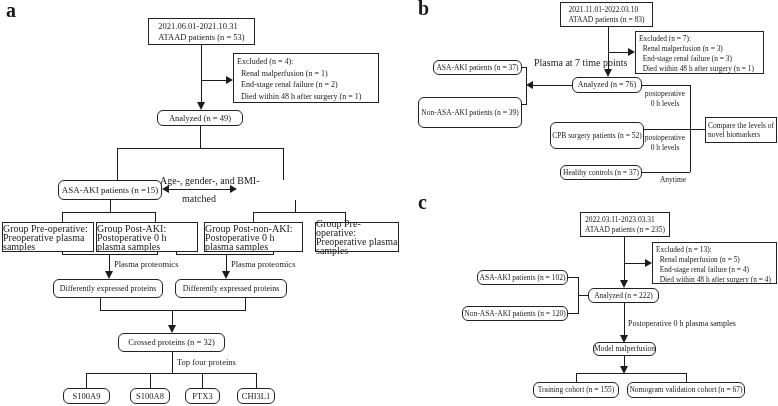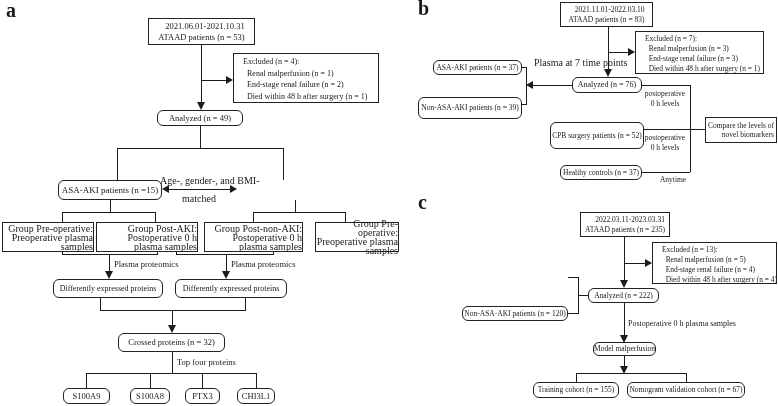--- a/index.html
+++ b/index.html
@@ -1,23 +1,23 @@
 <!DOCTYPE html>
 <html><head>
 <meta charset="utf-8">
 <style>
   html,body{margin:0;padding:0;background:#fff;}
   #fig{position:relative;width:778px;height:406px;background:#fff;overflow:hidden;
        font-family:"Liberation Serif","DejaVu Serif",serif;color:#1a1a1a;}
   .plabel{position:absolute;font-weight:bold;font-size:20px;line-height:20px;}
   .box{position:absolute;border:1px solid #222;background:#fff;display:flex;
-       align-items:center;justify-content:center;text-align:right;
+       align-items:center;justify-content:center;text-align:left;
        white-space:pre-wrap;box-sizing:border-box;}
   .one{white-space:nowrap;border-radius:6px;}
-  .excl{justify-content:flex-start;text-align:left;white-space:pre;padding:2px 9px;align-items:flex-start;}
+  .excl{justify-content:flex-start;text-align:left;white-space:pre;padding:2px 3px;align-items:flex-start;}
   .lbl{position:absolute;white-space:pre;}
   .lblc{text-align:center;}
   .ln{position:absolute;background:#1c1c1c;}
   .ah{position:absolute;width:0;height:0;}
   .ah-d{border-left:4px solid transparent;border-right:4px solid transparent;border-top:8px solid #1c1c1c;}
   .ah-r{border-top:4px solid transparent;border-bottom:4px solid transparent;border-left:7px solid #1c1c1c;}
   .ah-l{border-top:4px solid transparent;border-bottom:4px solid transparent;border-right:7px solid #1c1c1c;}
   .f85{font-size:8.5px;line-height:11px;}
   .f8{font-size:8px;line-height:10px;}
   .f75{font-size:7.5px;line-height:9.5px;}
@@ -116,21 +116,21 @@
   <div class="plabel" style="left:418px;top:-2px">b</div>
 
   <div class="box f75" style="left:560px;top:2px;width:93px;height:25px">2021.11.01-2022.03.10
 ATAAD patients (n = 83)</div>
   <div class="box excl exbc" style="left:635px;top:31px;width:129px;height:43px">Excluded (n = 7):
   Renal malperfusion (n = 3)
   End-stage renal failure (n = 3)
   Died within 48 h after surgery (n = 1)</div>
   <div class="box f8 one" style="left:572px;top:77px;width:70px;height:16px">Analyzed (n = 76)</div>
   <div class="box f75 one" style="left:433px;top:60px;width:89px;height:15px">ASA-AKI patients (n = 37)</div>
-  <div class="box f75 one" style="left:418px;top:97px;width:104px;height:22px">Non-ASA-AKI patients (n = 39)</div>
+  <div class="box f75 one" style="left:418px;top:97px;width:104px;height:31px">Non-ASA-AKI patients (n = 39)</div>
   <div class="box f75 one" style="left:550px;top:122px;width:94px;height:27px">CPB surgery patients (n = 52)</div>
   <div class="box f75" style="left:705px;top:117px;width:72px;height:26px">Compare the levels of
 novel biomarkers</div>
   <div class="box f75 one" style="left:560px;top:165px;width:82px;height:15px">Healthy controls (n = 37)</div>
 
   <div class="lbl f7" style="left:534px;top:58px">Plasma at 7 time points</div>
   <div class="lbl lblc f75" style="left:641px;top:89px;width:48px;white-space:pre-wrap">postoperative
 0 h levels</div>
   <div class="lbl lblc f75" style="left:641px;top:133px;width:48px;white-space:pre-wrap">postoperative
 0 h levels</div>
@@ -152,20 +152,21 @@
 
   <div class="plabel" style="left:418px;top:192px">c</div>
 
   <div class="box f75" style="left:580px;top:212px;width:90px;height:25px">2022.03.11-2023.03.31
 ATAAD patients (n = 235)</div>
   <div class="box excl exbc" style="left:652px;top:242px;width:125px;height:42px">Excluded (n = 13):
   Renal malperfusion (n = 5)
   End-stage renal failure (n = 4)
   Died within 48 h after surgery (n = 4)</div>
   <div class="box f75 one" style="left:588px;top:288px;width:71px;height:15px">Analyzed (n = 222)</div>
+  <div class="box f75 one" style="left:477px;top:270px;width:91px;height:15px">ASA-AKI patients (n = 102)</div>
   <div class="box f75 one" style="left:462px;top:306px;width:106px;height:15px">Non-ASA-AKI patients (n = 120)</div>
   <div class="box f75 one" style="left:593px;top:342px;width:63px;height:14px">Model malperfusion</div>
   <div class="box f75 one" style="left:533px;top:382px;width:86px;height:16px">Training cohort (n = 155)</div>
   <div class="box f75 one" style="left:627px;top:382px;width:118px;height:16px">Nomogram validation cohort (n = 67)</div>
 
   <div class="lbl f8" style="left:628px;top:319px">Postoperative 0 h plasma samples</div>
 
   <div class="ln" style="left:624px;top:237px;width:1px;height:44px"></div>
   <div class="ah ah-d" style="left:620px;top:280px"></div>
   <div class="ln" style="left:624px;top:263px;width:22px;height:1px"></div>

